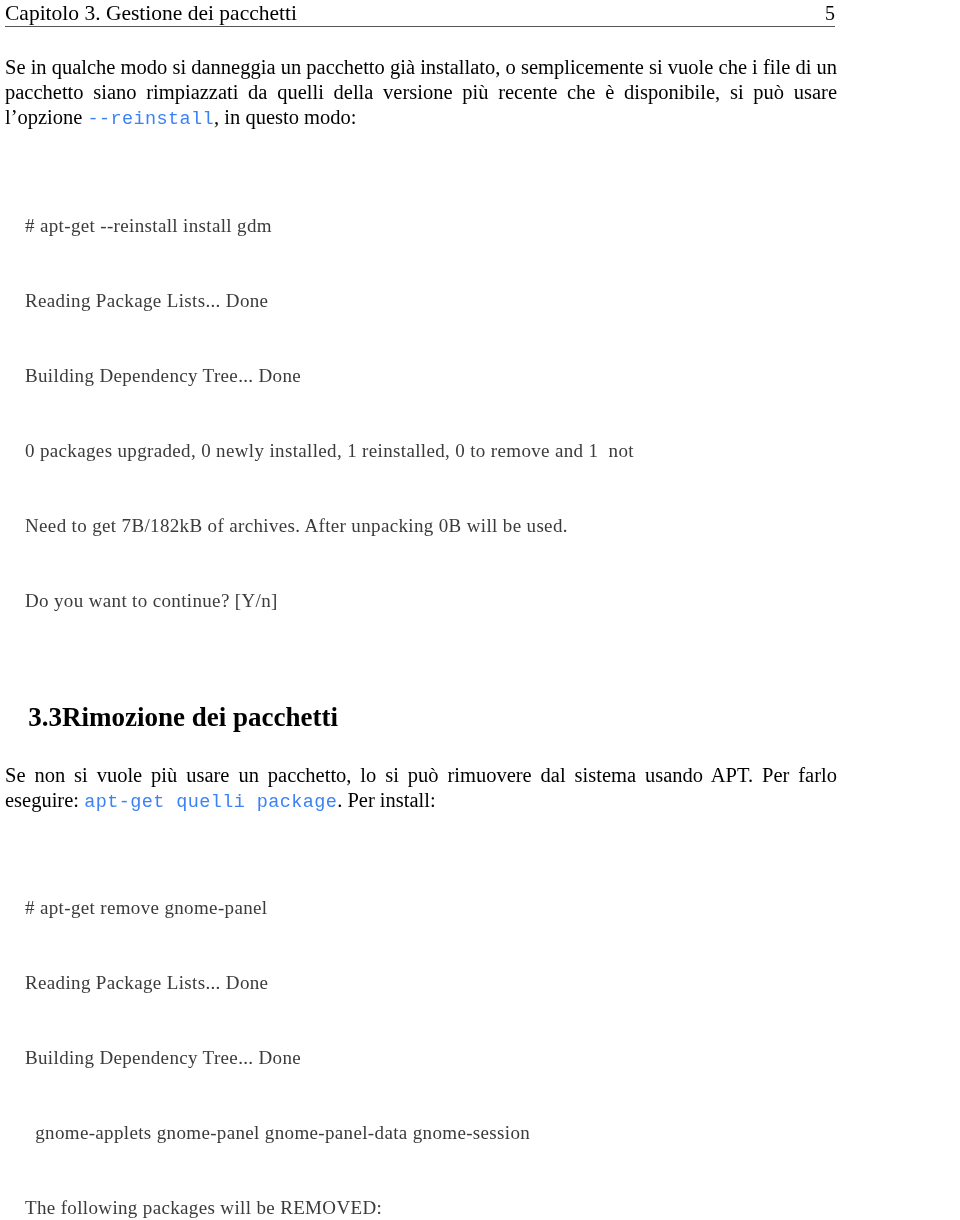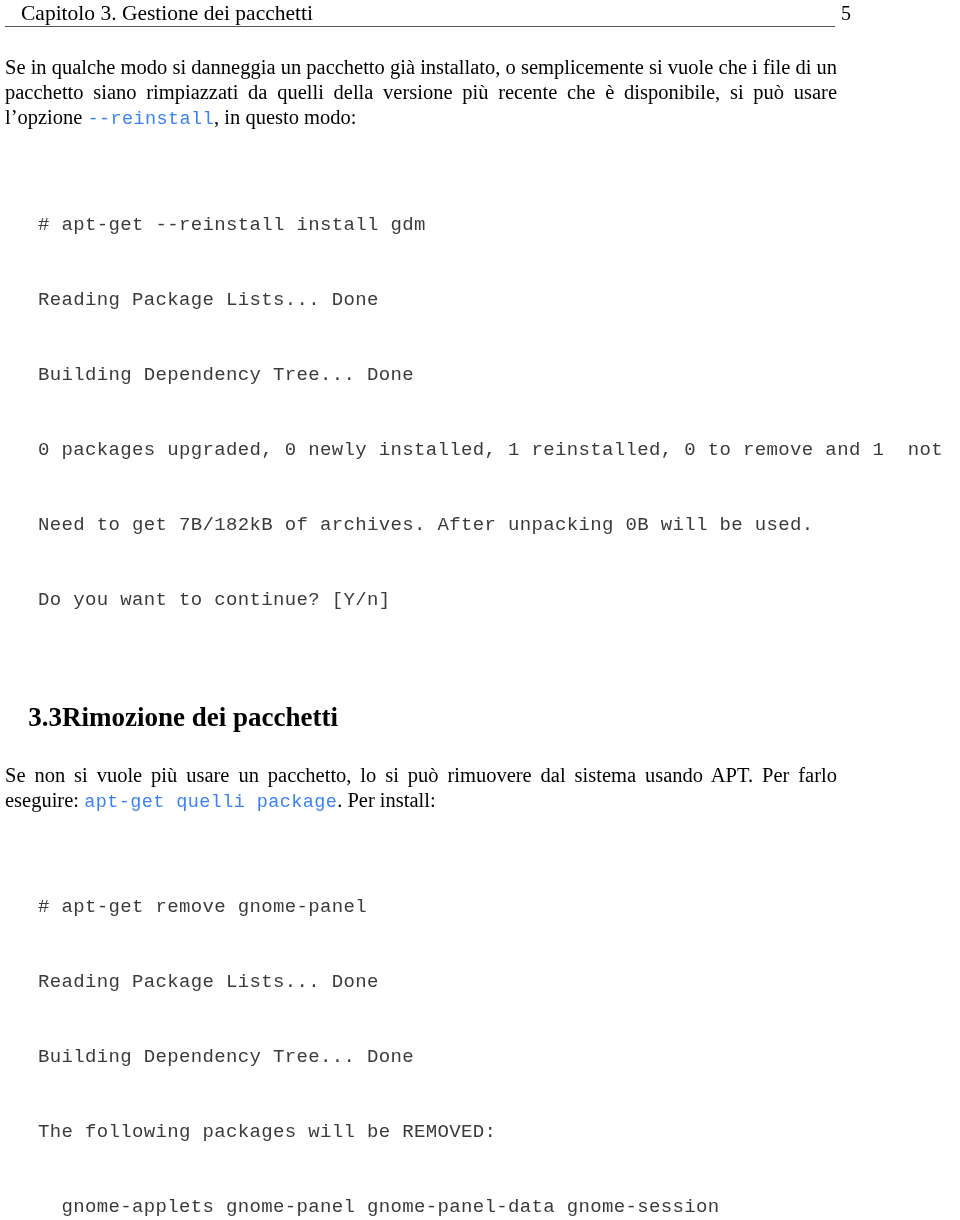--- a/index.html
+++ b/index.html
@@ -19,21 +19,21 @@
     width: 960px;
     height: 1220px;
     box-sizing: border-box;
     padding: 0;
   }
 
   
   .header {
     position: relative;
     width: 830px;
-    margin-left: 21px;
+    margin-left: 5px;
     display: flex;
     align-items: center;
     justify-content: space-between;
     font-size: 21.5px;
     line-height: 24px;
     padding-top: 1px;
   }
   .header-title {
     white-space: nowrap;
   }
@@ -76,22 +76,22 @@
     font-size: 27px;
     font-weight: bold;
     line-height: 32px;
     display: flex;
   }
   .section-num { width: 57px; flex: 0 0 57px; text-align: right; }
   .section-title { white-space: nowrap; }
 
   
   .codeblock {
-    margin-left: 38px;
-    font-family: Liberation Mono, monospace;
+    margin-left: 25px;
+    font-family: Liberation Serif, serif;
     font-size: 19px;
     line-height: 25px;
     color: #3b3b3b;
     white-space: pre;
     letter-spacing: 0.35px;
   }
   .codeline { white-space: pre; }
 </style>
 </head>
 <body>
@@ -127,20 +127,20 @@
   <div class="gap-md"></div>
 
   <div class="para"><span>Se non si vuole più usare un pacchetto, lo si può rimuovere dal sistema usando APT. Per farlo eseguire: </span><code class="mono">apt-get quelli package</code><span>. Per install:</span></div>
 
   <div class="gap-md"></div>
 
   <div class="codeblock">
     <div class="codeline"># apt-get remove gnome-panel</div>
     <div class="codeline">Reading Package Lists... Done</div>
     <div class="codeline">Building Dependency Tree... Done</div>
+    <div class="codeline">  gnome-applets gnome-panel gnome-panel-data gnome-session</div>
     <div class="codeline">The following packages will be REMOVED:</div>
-    <div class="codeline">  gnome-applets gnome-panel gnome-panel-data gnome-session</div>
     
     
     
   </div>
 
 </div>
 
 </body></html>

